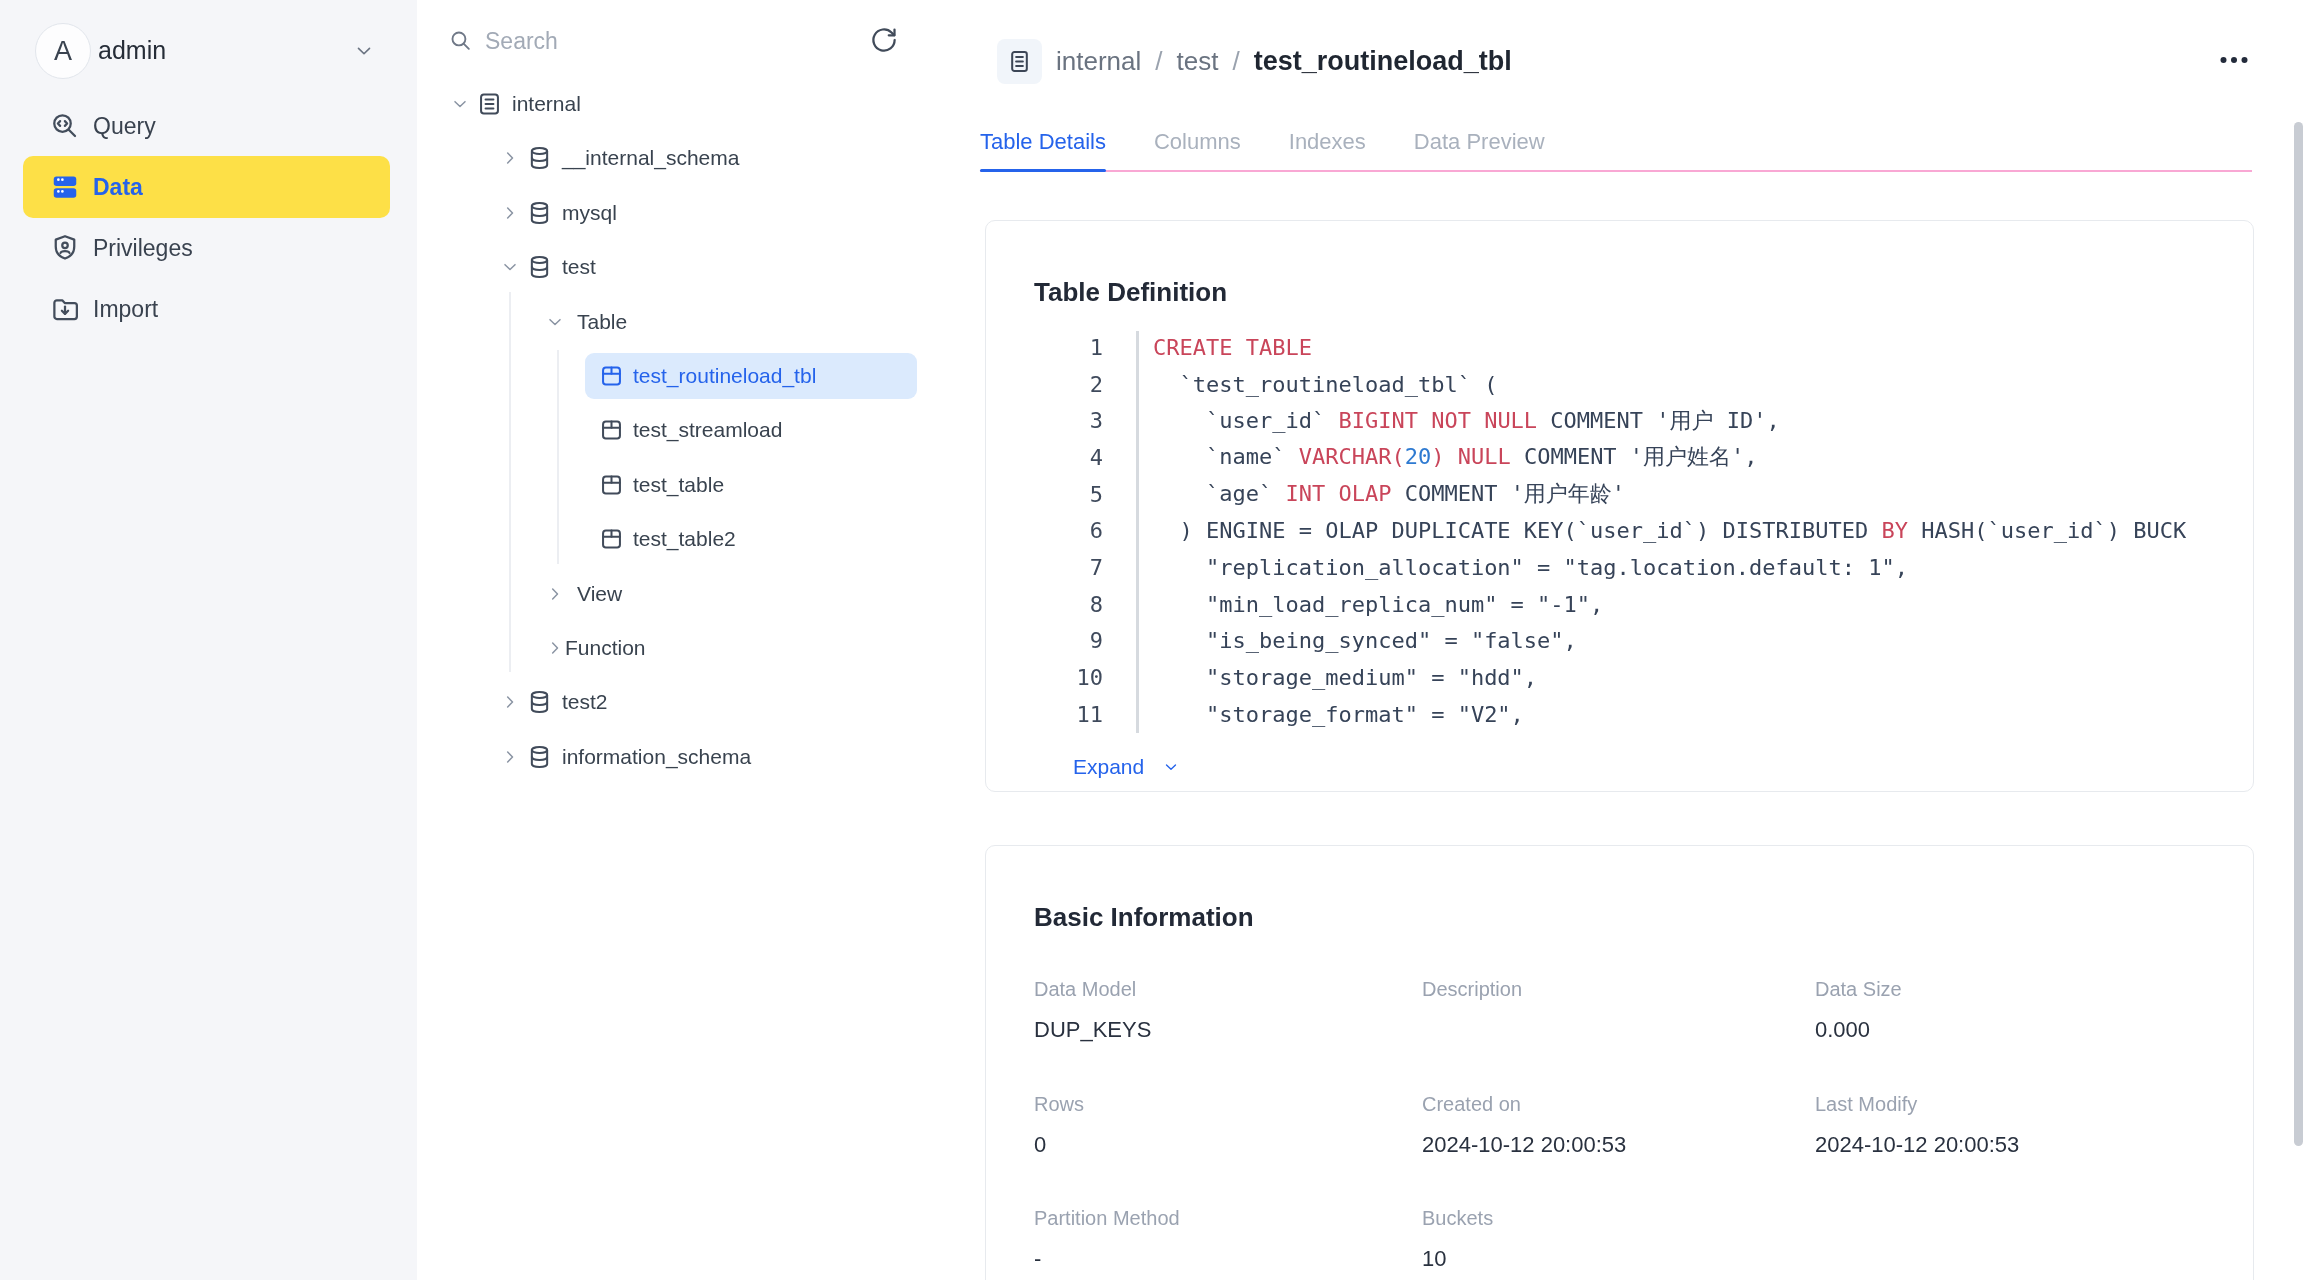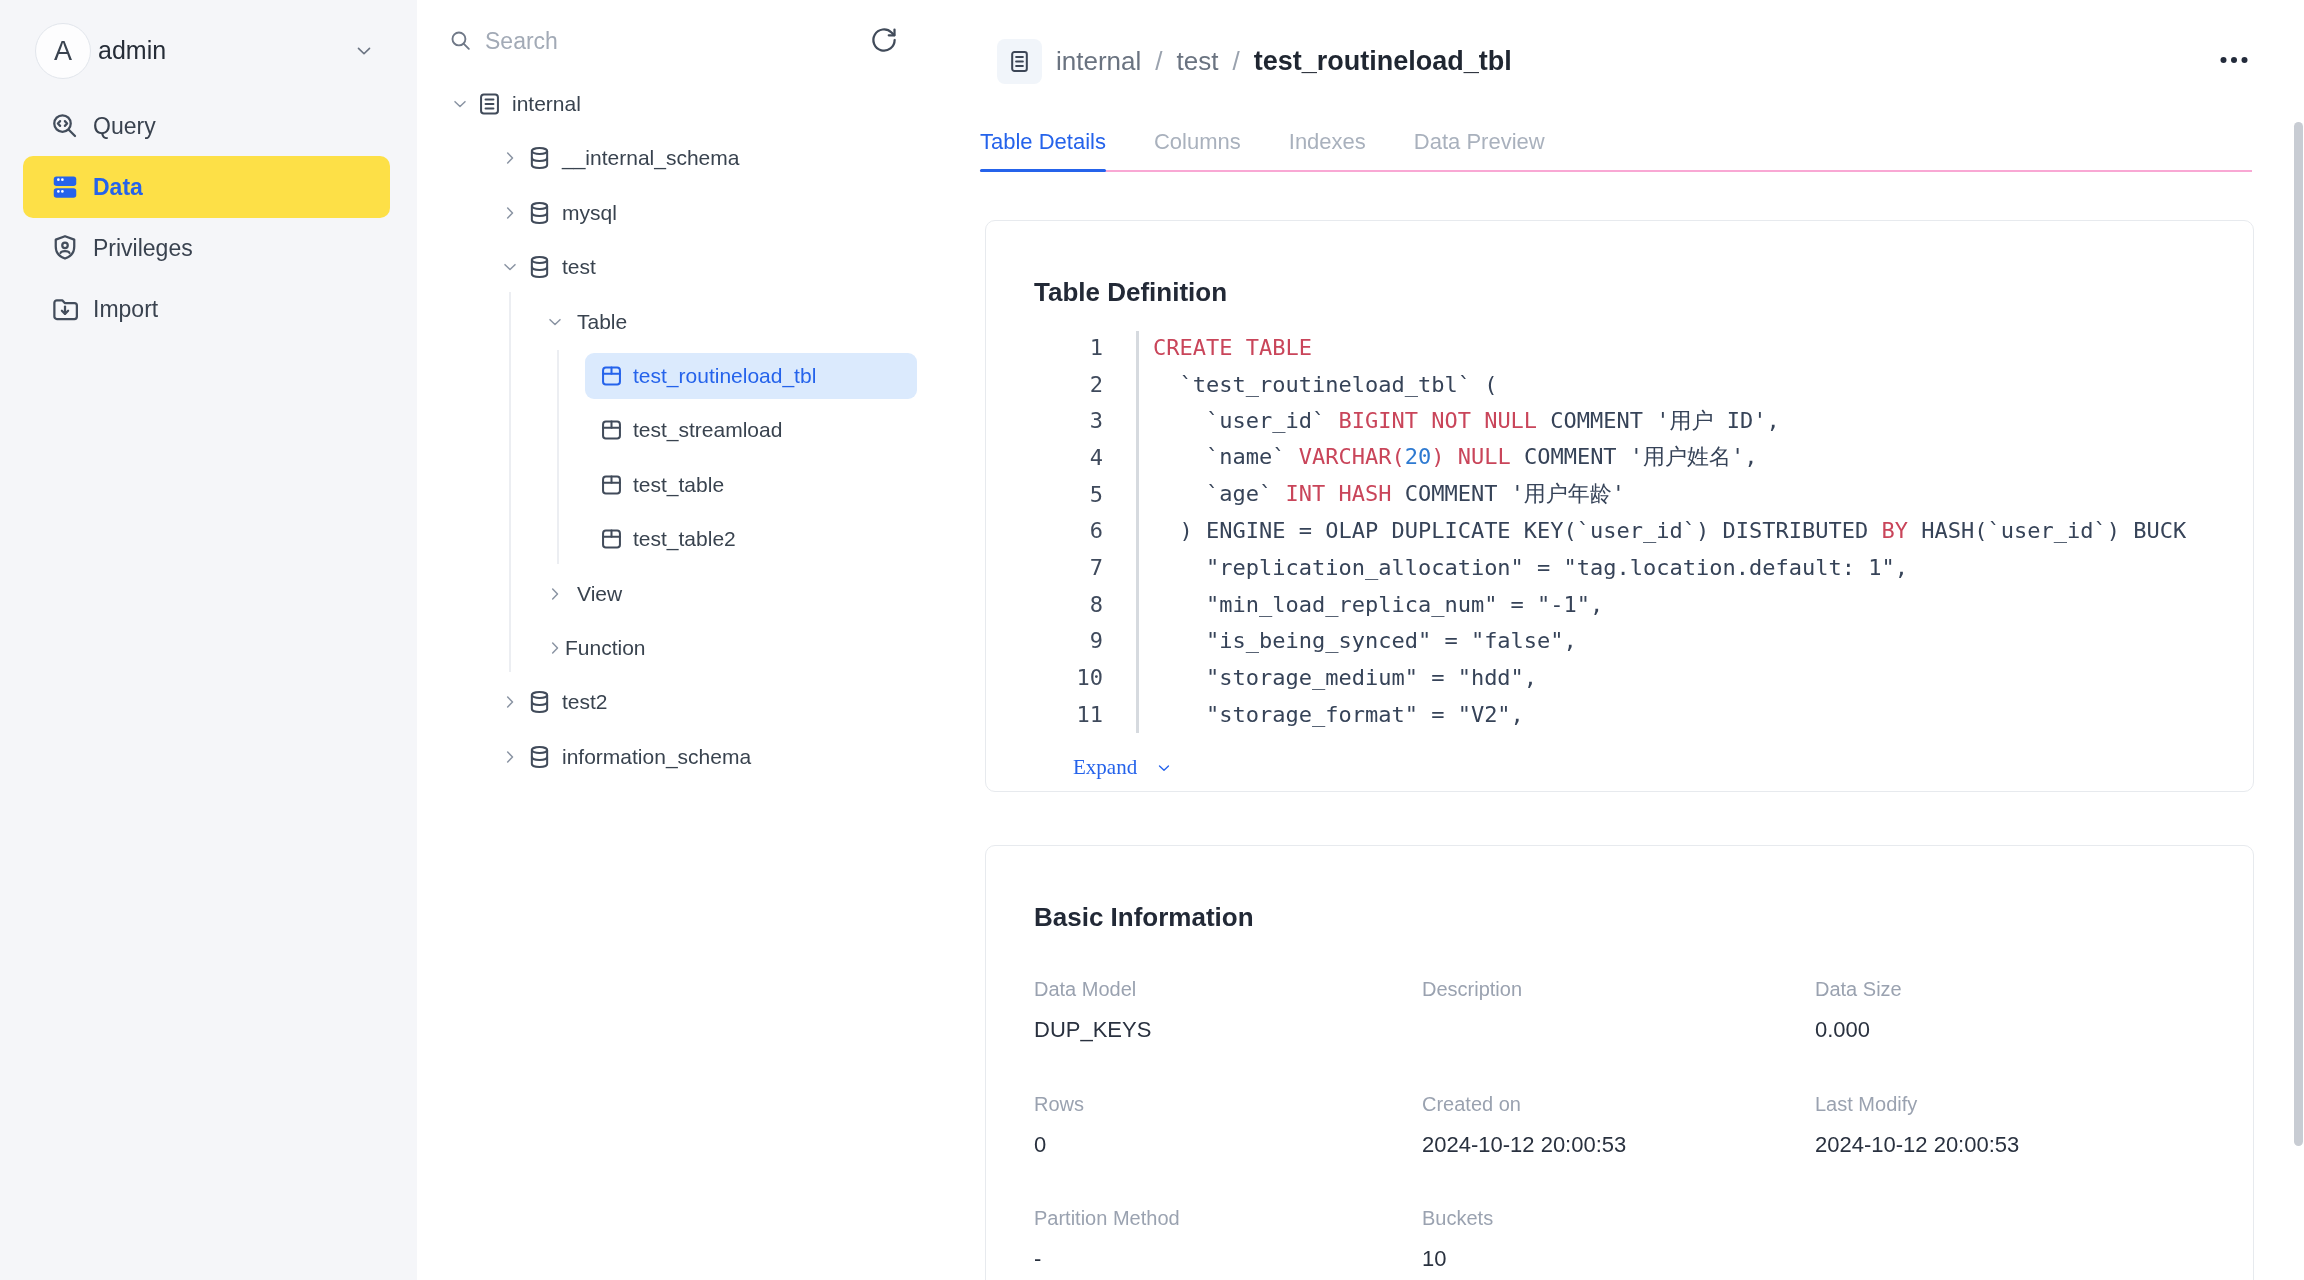--- a/index.html
+++ b/index.html
@@ -67,21 +67,21 @@
   .codeblock{position:absolute;left:0;top:108px;width:1267px;height:408px;overflow:hidden;}
   .code-row{display:flex;height:36.7px;align-items:center;font-family:"DejaVu Sans Mono",monospace;font-size:22px;}
   .code-ln{width:117px;text-align:right;color:#3f4a5c;flex:none;}
   .code-tx{padding-left:50px;white-space:pre;overflow:hidden;flex:1;}
   .gutter-sep{position:absolute;left:150px;top:110px;height:402px;width:0;border-left:3px solid #d6dadf;}
   .c-kw{color:var(--kw);}
   .c-num{color:var(--num);}
   .c-txt{color:#364358;}
 
   .expandbtn{position:absolute;left:87px;top:534px;display:flex;align-items:center;gap:18px;border:none;background:none;
-             color:var(--accent);font-size:21px;cursor:pointer;padding:0;font-family:Liberation Serif, serif;}
+             color:var(--accent);font-size:21px;cursor:pointer;padding:0;font-family:Liberation Sans, sans-serif;}
   .expandbtn .icon{width:18px;height:18px;}
 
   .field{position:absolute;width:370px;}
   .f-label{font-size:20px;color:#9aa2b0;line-height:24px;}
   .f-value{font-size:22px;color:#29313f;line-height:26px;margin-top:16px;min-height:26px;}
 
   .vscroll{position:absolute;left:2294px;top:122px;width:9px;height:1024px;border-radius:5px;background:#c8ccd3;}
 </style>
 </head>
 <body>
@@ -382,21 +382,21 @@
           <div class="code-row">
             <div class="code-ln">3</div>
             <div class="code-tx"><span class="c-txt">    `user_id` </span><span class="c-kw">BIGINT NOT NULL</span><span class="c-txt"> COMMENT '用户 ID',</span></div>
           </div>
           <div class="code-row">
             <div class="code-ln">4</div>
             <div class="code-tx"><span class="c-txt">    `name` </span><span class="c-kw">VARCHAR(</span><span class="c-num">20</span><span class="c-kw">) NULL</span><span class="c-txt"> COMMENT '用户姓名',</span></div>
           </div>
           <div class="code-row">
             <div class="code-ln">5</div>
-            <div class="code-tx"><span class="c-txt">    `age` </span><span class="c-kw">INT HASH</span><span class="c-txt"> COMMENT '用户年龄'</span></div>
+            <div class="code-tx"><span class="c-txt">    `age` </span><span class="c-kw">INT OLAP</span><span class="c-txt"> COMMENT '用户年龄'</span></div>
           </div>
           <div class="code-row">
             <div class="code-ln">6</div>
             <div class="code-tx"><span class="c-txt">  ) ENGINE = OLAP DUPLICATE KEY(`user_id`) DISTRIBUTED </span><span class="c-kw">BY</span><span class="c-txt"> HASH(`user_id`) BUCK</span></div>
           </div>
           <div class="code-row">
             <div class="code-ln">7</div>
             <div class="code-tx"><span class="c-txt">    "replication_allocation" = "tag.location.default: 1",</span></div>
           </div>
           <div class="code-row">

